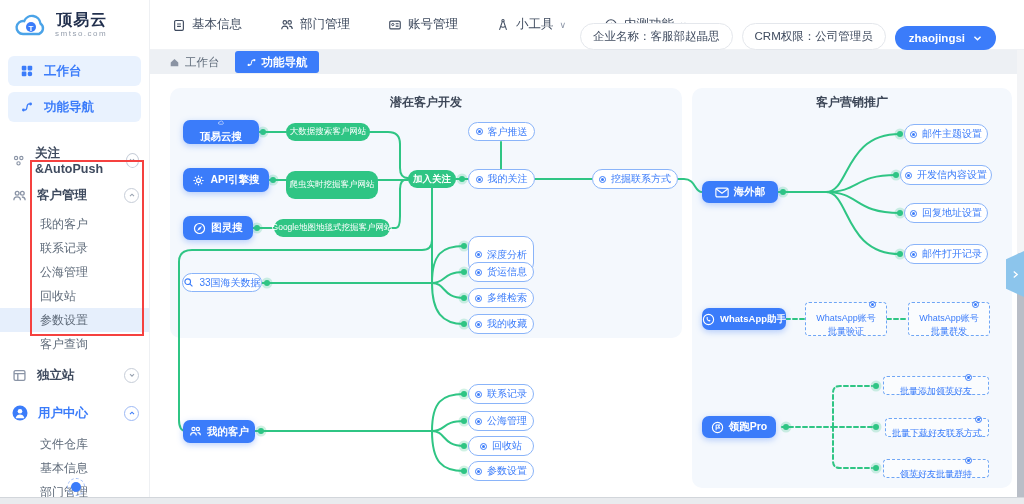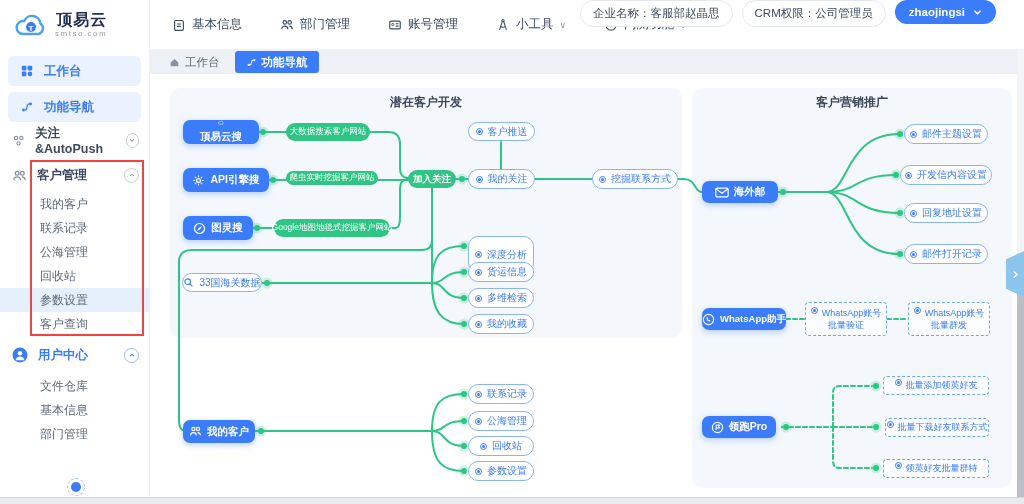--- a/index.html
+++ b/index.html
@@ -13,41 +13,41 @@
   .logo-row { height:50px; display:flex; align-items:center; padding-left:14px; gap:7px; }
   .logo-txt { display:flex; flex-direction:column; line-height:1; }
   .logo-name { font-size:16px; font-weight:bold; color:#22304e; letter-spacing:1px;text-align:right; }
   .logo-dom  { font-size:8px; color:#97a0ae; letter-spacing:1.5px; margin-top:2px; }
   .side-pill { margin:6px 8px 0 8px; height:30px; border-radius:6px; background:#e9f2fe;
                color:#3b7cfa; display:flex; align-items:center; gap:10px; padding-left:12px;
                font-size:12.5px; font-weight:bold; cursor:pointer; }
   .side-group { height:34px; display:flex; align-items:center; gap:10px; padding:0 10px 0 12px;
                 font-size:12.5px; color:#3e4a5e; font-weight:bold; cursor:pointer; position:relative; }
   .side-group .chev { margin-left:auto; }
-  .grp-auto { height:36px; }
+  .grp-auto { height:36px;margin-top:20px; }
   .grp-tall { height:38px; }
   .side-sub { height:24px; display:flex; align-items:center; padding-left:40px; font-size:12px;
               color:#5f6b7a; cursor:pointer; }
   .side-sub.hl { background:#e6effc; }
   .chev { width:15px; height:15px; border:1px solid #c6cdd8; border-radius:50%;
           display:inline-flex; align-items:center; justify-content:center; color:#9aa4b2; }
   .chev.blue { border-color:#9db9f5; color:#3b7cfa; }
   .chev svg { display:block; }
   #red-box { position:absolute; left:30px; top:160px; width:114px; height:176px;
              border:2px solid #f5413f; z-index:8; pointer-events:none; }
   #float-dot { position:absolute; left:67px; top:478px; width:18px; height:18px; border-radius:50%;
                border:1px dashed #9db9f5; display:flex; align-items:center; justify-content:center; z-index:5; }
   #float-dot i { width:10px; height:10px; border-radius:50%; background:#3b7cfa; display:block; }
 
   
   #header { position:absolute; left:150px; top:0; width:874px; height:50px; background:#fff;
             border-bottom:1px solid #f0f2f5; display:flex; align-items:center; z-index:3; }
   .menu { display:flex; gap:38px; padding-left:22px; }
   .menu-item { display:flex; align-items:center; gap:6px; font-size:12.5px; color:#3e4a5e; cursor:pointer; }
-  .hdr-right { position:absolute; right:28px; top:0; height:50px; display:flex; align-items:flex-start; gap:9px; }
+  .hdr-right { position:absolute; right:28px; top:0; height:50px; display:flex; align-items:flex-end; gap:9px; }
   .badge { border:1px solid #e4e7ec; border-radius:14px; padding:5px 12px; font-size:11.5px; color:#3e4a5e;
            white-space:nowrap; background:#fff; }
   .user-btn { background:#3b7cfa; color:#fff; border-radius:15px; padding:6px 14px; font-size:11.5px;
               font-weight:bold; display:flex; align-items:center; gap:8px; cursor:pointer; }
 
   
   #tabbar { position:absolute; left:150px; top:50px; width:874px; height:24px; background:#edf0f4;
             display:flex; align-items:center; padding-left:8px; gap:4px; z-index:3; }
   .tab { height:22px; display:flex; align-items:center; gap:5px; padding:0 11px; font-size:11.5px;
          color:#5f6b7a; border-radius:3px; cursor:pointer; }
@@ -61,21 +61,21 @@
   .node { position:absolute; z-index:3; display:flex; align-items:center; justify-content:center;
           white-space:nowrap; }
   .bbtn { background:#3b7cfa; color:#fff; border-radius:7px; font-size:10.5px; font-weight:bold; gap:5px;
           box-shadow:0 2px 6px rgba(59,124,250,.35); cursor:pointer; }
   .gpill { background:#2fc584; color:#fff; border-radius:9px; font-size:8.5px; }
   .gpill.join { font-size:9.5px; font-weight:bold; }
   .wpill { background:#fff; border:1px solid #8ab4f9; color:#3b7cfa; border-radius:10px; font-size:10px;
            gap:5px; cursor:pointer; }
   .dbox { border:1px dashed #6fa6f5; border-radius:4px; color:#3b7cfa; font-size:9px;
           background:rgba(255,255,255,.55); flex-direction:column; line-height:1.35; cursor:pointer; }
-  .dbox .r { display:flex; align-items:flex-start; gap:4px; }
+  .dbox .r { display:flex; align-items:flex-end; gap:4px;flex-direction:column; }
   .blt { width:7px; height:7px; min-width:7px; border:1px solid currentColor; border-radius:50%;
          display:inline-flex; align-items:center; justify-content:center; }
   .blt i { width:3px; height:3px; background:currentColor; border-radius:50%; display:block; }
   #flow-svg { position:absolute; left:0; top:0; z-index:2; }
 
   
   #v-scroll-track { position:absolute; left:1017px; top:50px; width:7px; height:454px; background:#f3f4f6; z-index:6; }
   #v-scroll-thumb { position:absolute; left:1017px; top:253px; width:7px; height:251px; background:#b9bec7;
                     border-radius:3px; z-index:7; cursor:pointer; }
   #side-flag { position:absolute; left:1006px; top:251px; width:18px; height:46px; background:#8cc5ec;
@@ -159,20 +159,32 @@
     <div class="side-sub">
         <span>回收站</span>
       </div>
     <div class="side-sub hl">
         <span>参数设置</span>
       </div>
     <div class="side-sub">
         <span>客户查询</span>
       </div>
 
+    <div class="side-group grp-tall">
+      <svg width="15" height="15" viewBox="0 0 16 16">
+        <rect x="2.2" y="2.8" width="11.6" height="10.4" rx="1.5" fill="none" stroke="#8a94a6" stroke-width="1.4"></rect>
+        <path d="M2.2 6 H13.8 M6.2 6 V13.2" fill="none" stroke="#8a94a6" stroke-width="1.4"></path>
+      </svg>
+      <span>独立站</span>
+      <span class="chev">
+        <svg width="8" height="8" viewBox="0 0 10 10">
+            <path d="M2.5 4 l2.5 2.5 2.5 -2.5" fill="none" stroke="currentColor" stroke-width="1.4"></path>
+          </svg>
+      </span>
+    </div>
 
     <div class="side-group grp-tall" style="color:#3b7cfa;">
       <svg width="16" height="16" viewBox="0 0 16 16">
         <circle cx="8" cy="8" r="7.5" fill="#3b7cfa"></circle>
         <circle cx="8" cy="6.2" r="2.3" fill="#fff"></circle>
         <path d="M3.6 13.2 C4.3 10.6 6 9.6 8 9.6 s3.7 1 4.4 3.6" fill="#fff"></path>
       </svg>
       <span>用户中心</span>
       <span class="chev blue">
         <svg width="8" height="8" viewBox="0 0 10 10">
@@ -384,21 +396,21 @@
     <svg width="13" height="13" viewBox="0 0 14 14">
       <circle cx="7" cy="7" r="5.4" fill="none" stroke="#fff" stroke-width="1.3"></circle>
       <path d="M9.6 4.4 L7.8 7.8 L4.4 9.6 L6.2 6.2 Z" fill="#fff"></path>
     </svg>
     <span>图灵搜</span>
   </div>
 
   <div class="node gpill" style="left:286px;top:123px;width:84px;height:18px;">
       <span>大数据搜索客户网站</span>
     </div>
-  <div class="node gpill" style="left:286px;top:171px;width:92px;height:14px;">
+  <div class="node gpill" style="left:286px;top:171px;width:92px;height:28px;">
       <span>爬虫实时挖掘客户网站</span>
     </div>
   <div class="node gpill" style="left:274px;top:219px;width:116px;height:18px;">
       <span>Google地图地毯式挖掘客户网站</span>
     </div>
   <div class="node gpill join" style="left:408px;top:170px;width:48px;height:18px;">
       <span>加入关注</span>
     </div>
 
   <div class="node wpill" style="left:468px;top:122px;width:67px;height:19px;">

